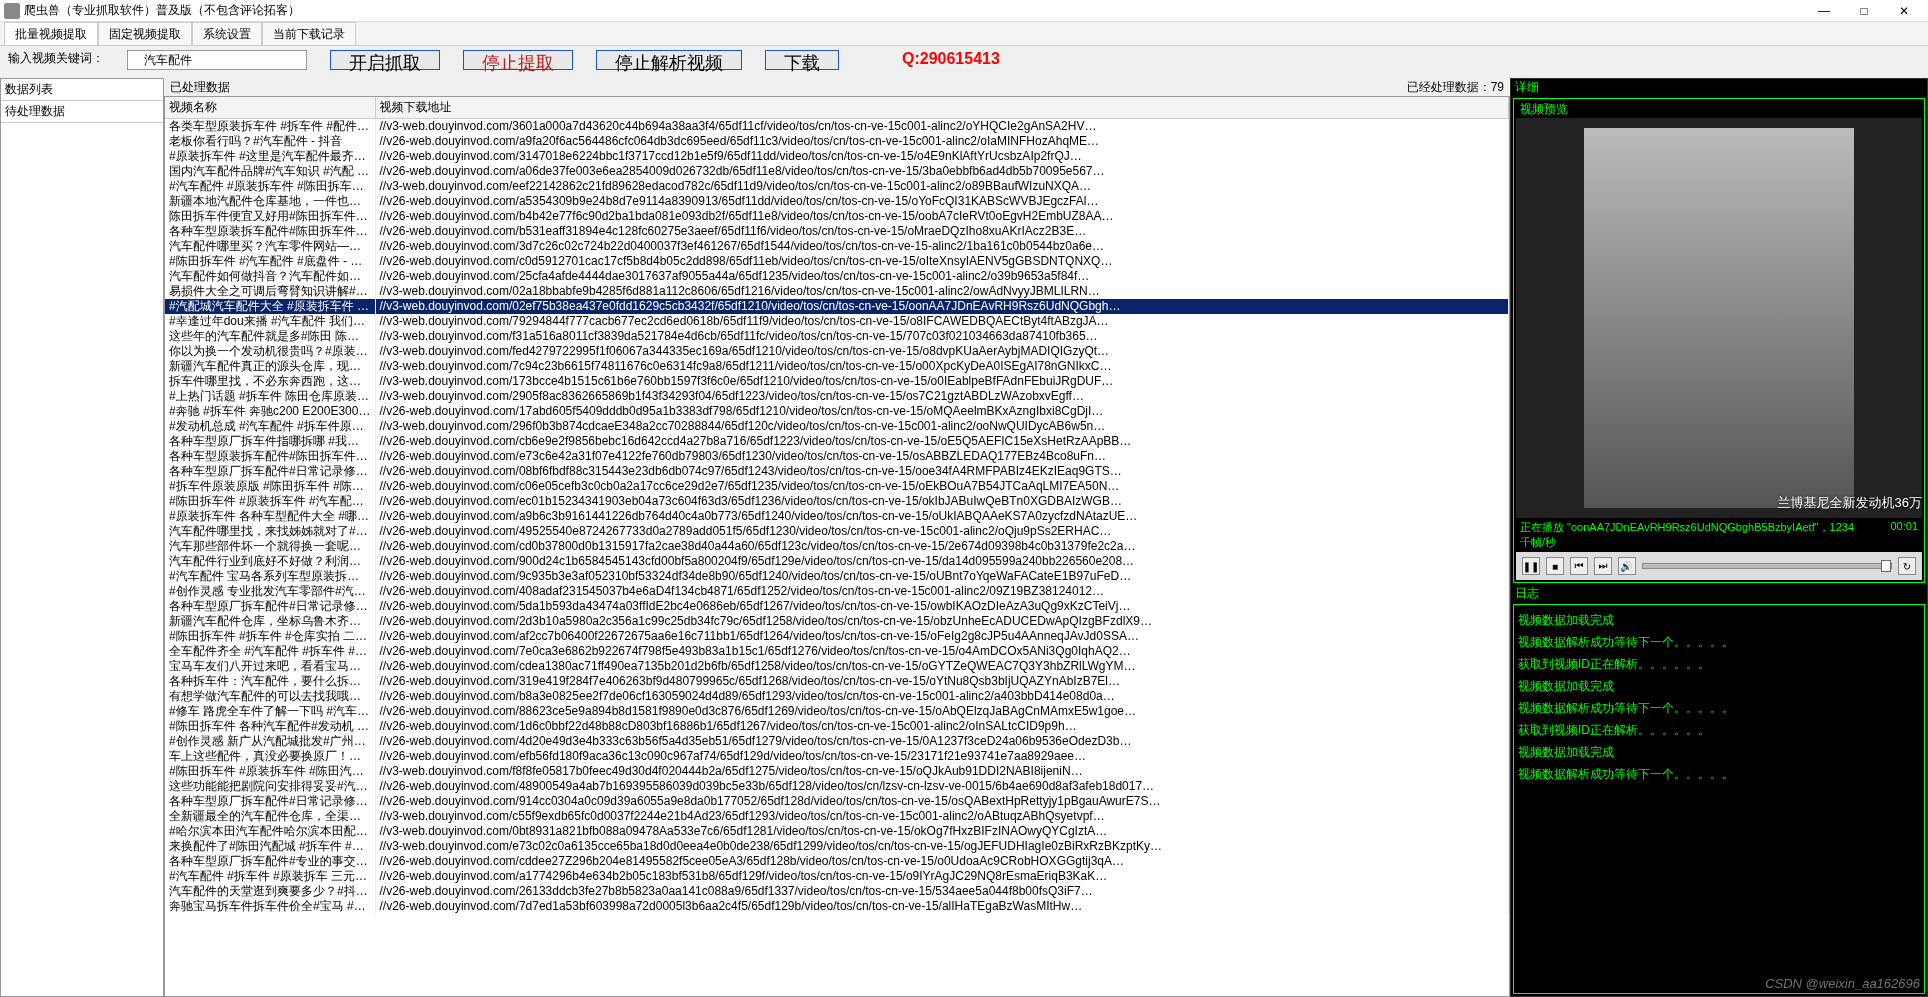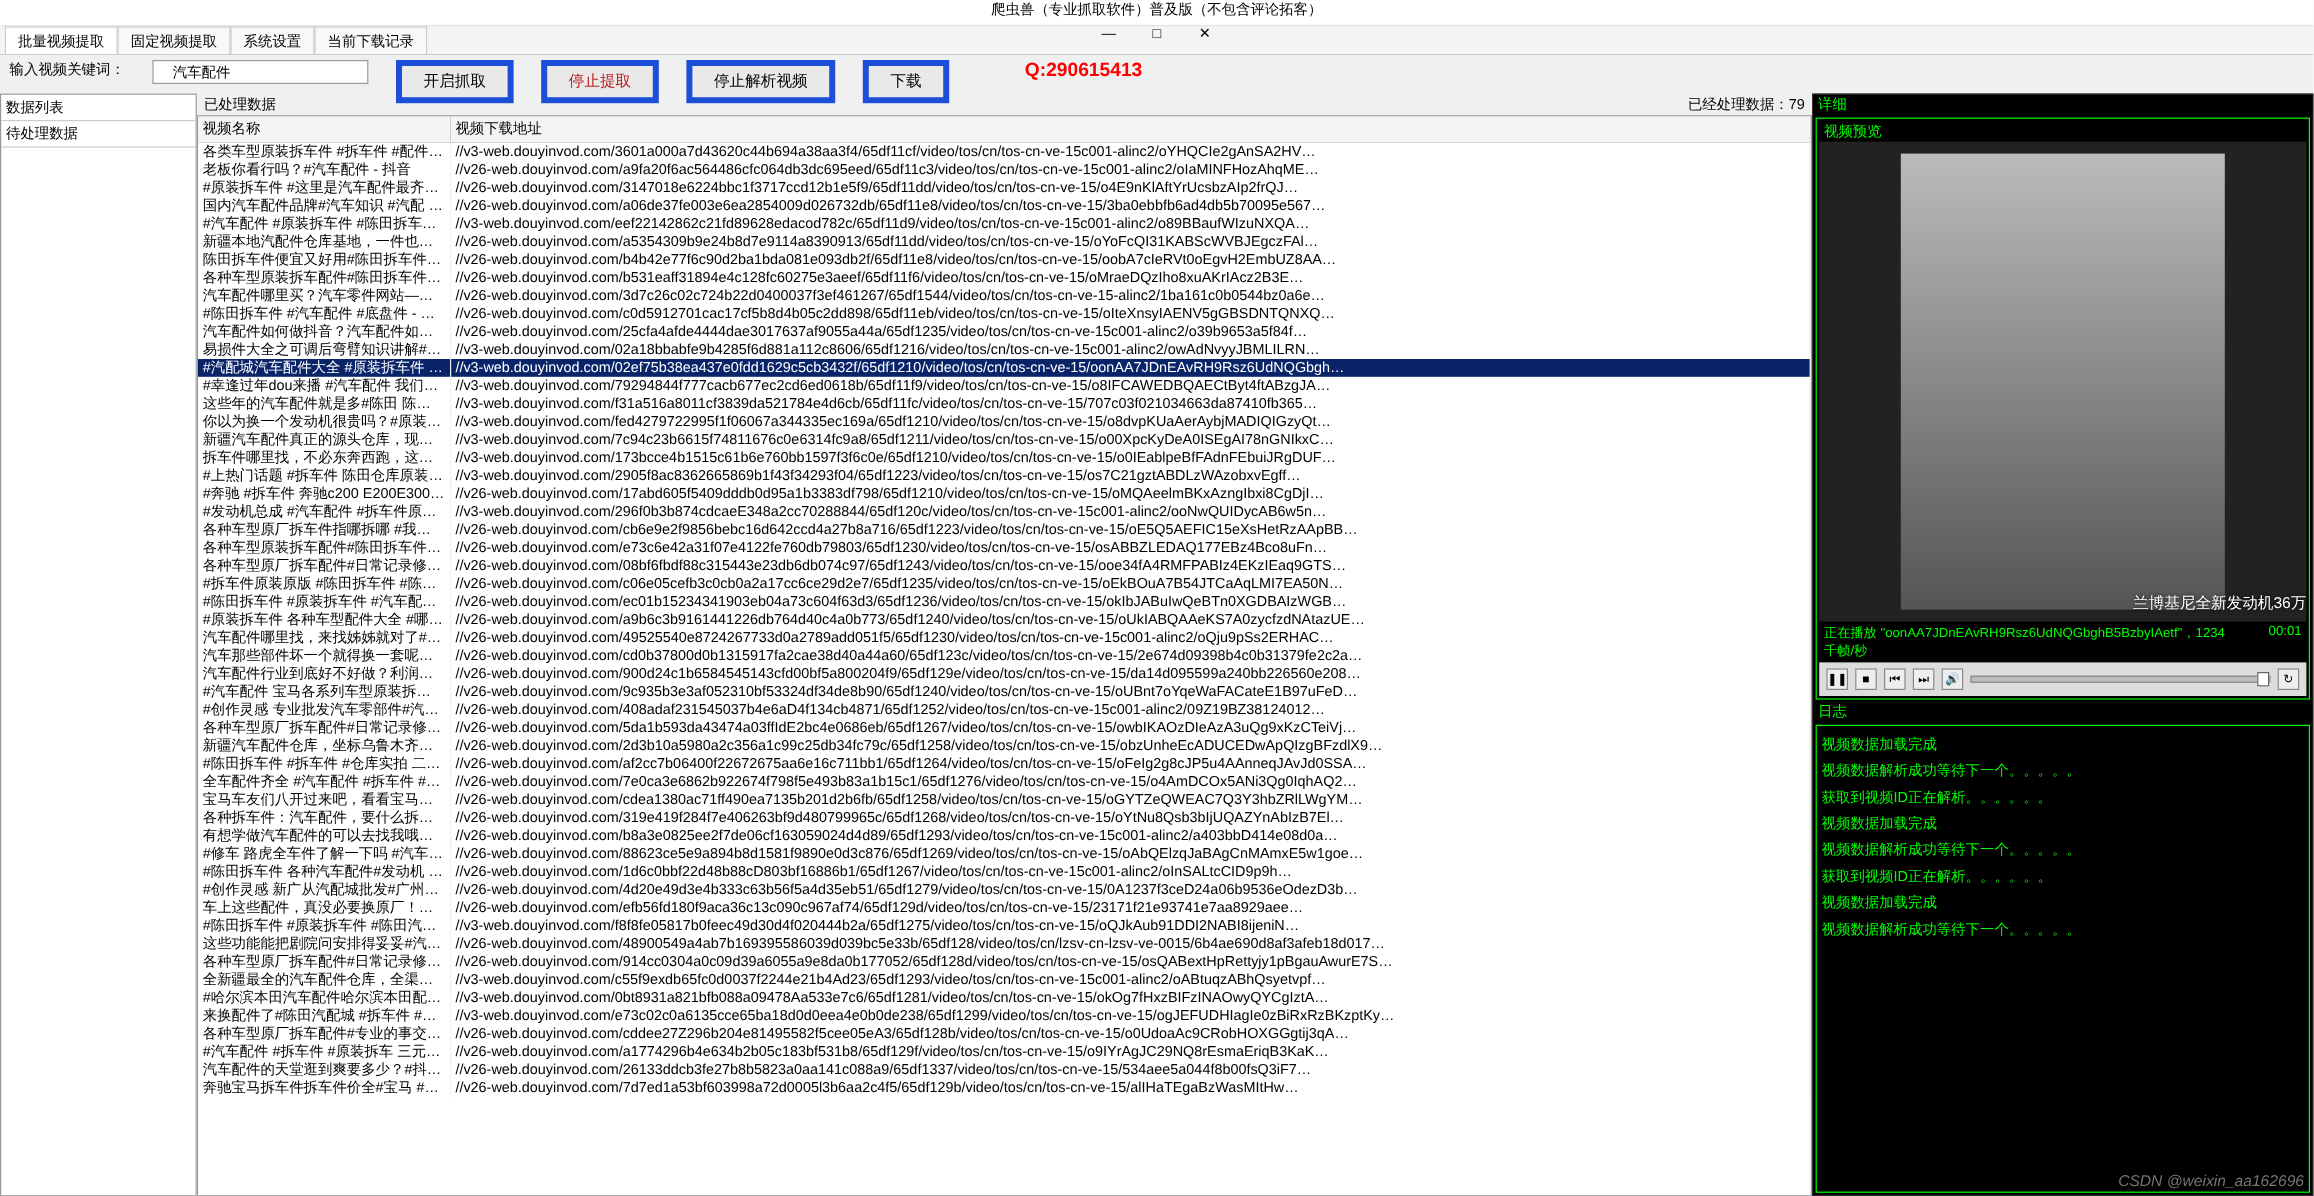--- a/index.html
+++ b/index.html
@@ -1,31 +1,31 @@
 <!DOCTYPE html>
 <html><head>
 <meta charset="utf-8">
 <style>
 * { box-sizing: border-box; margin: 0; padding: 0; font-family: "Microsoft YaHei", SimSun, Arial, sans-serif; }
 body { background: #f0f0f0; font-size: 12px; color: #000; overflow: hidden; width: 1928px; height: 997px; }
 
-.titlebar { background: #fff; height: 22px; display: flex; align-items: center; padding: 0 4px; border-bottom: 1px solid #ddd; flex-direction: column; }
+.titlebar { background: #fff; height: 22px; display: flex; align-items: center; padding: 0 4px; border-bottom: 1px solid #ddd; }
 .titlebar .icon { width: 16px; height: 16px; background: #888; margin-right: 4px; border-radius: 2px; }
 .titlebar .title { flex: 1; font-size: 12px; }
 .winbtns { display: flex; }
 .winbtn { width: 40px; height: 22px; display: flex; align-items: center; justify-content: center; font-size: 12px; }
 
 .tabs { background: #f4f4f4; height: 24px; display: flex; border-bottom: 1px solid #ccc; padding-left: 4px; }
 .tab { padding: 3px 10px; border: 1px solid #ccc; border-bottom: none; background: #f8f8f8; margin-right: 0; font-size: 12px; cursor: pointer; }
 .tab.active { background: #fff; }
 
 .inputbar { height: 32px; display: flex; align-items: flex-start; padding: 4px 8px; gap: 23px; background: #f0f0f0; }
 .inputbar label { font-size: 12px; }
 .inputbar input[type=text] { width: 180px; height: 20px; border: 1px solid #999; padding: 0 16px; font-size: 12px; }
-.btn { height: 36px; padding: 0 18px; border: 5px solid #1d4ed8; background: #e9e9e9; font-size: 13px; cursor: pointer; }
+.btn { height: 20px; padding: 0 18px; border: 1px solid #1d4ed8; background: #e9e9e9; font-size: 18px; cursor: pointer; }
 .btn:disabled { color: #b91c1c; }
 .qtext { color: red; font-size: 16px; font-weight: bold; margin-left: 40px; }
 
 .main { display: flex; height: 919px; }
 .leftcol { width: 164px; border: 1px solid #999; background: #fff; display: flex; flex-direction: column; }
 .panelhead { font-size: 12px; padding: 2px 4px; border-bottom: 1px solid #ccc; }
 .pending-area { flex: 1; }
 
 .midcol { flex: 1; display: flex; flex-direction: column; }
 .processed-head { height: 18px; display: flex; align-items: center; gap: 32px; padding: 0 6px; font-size: 12px; justify-content: space-between; }

